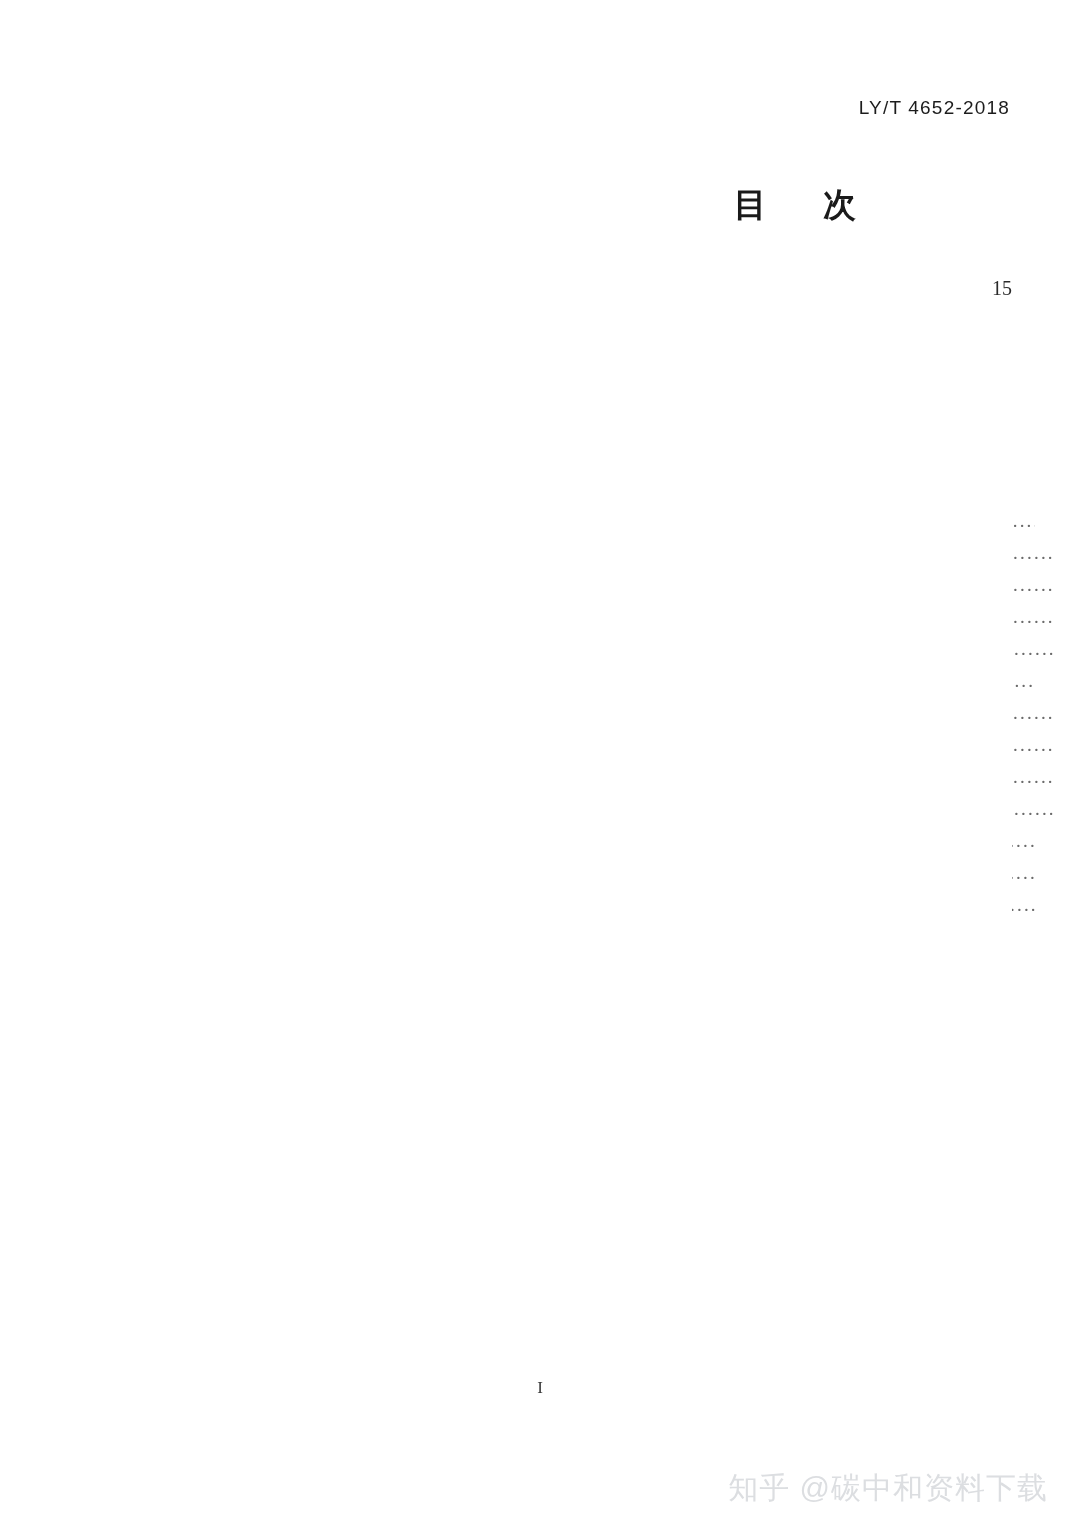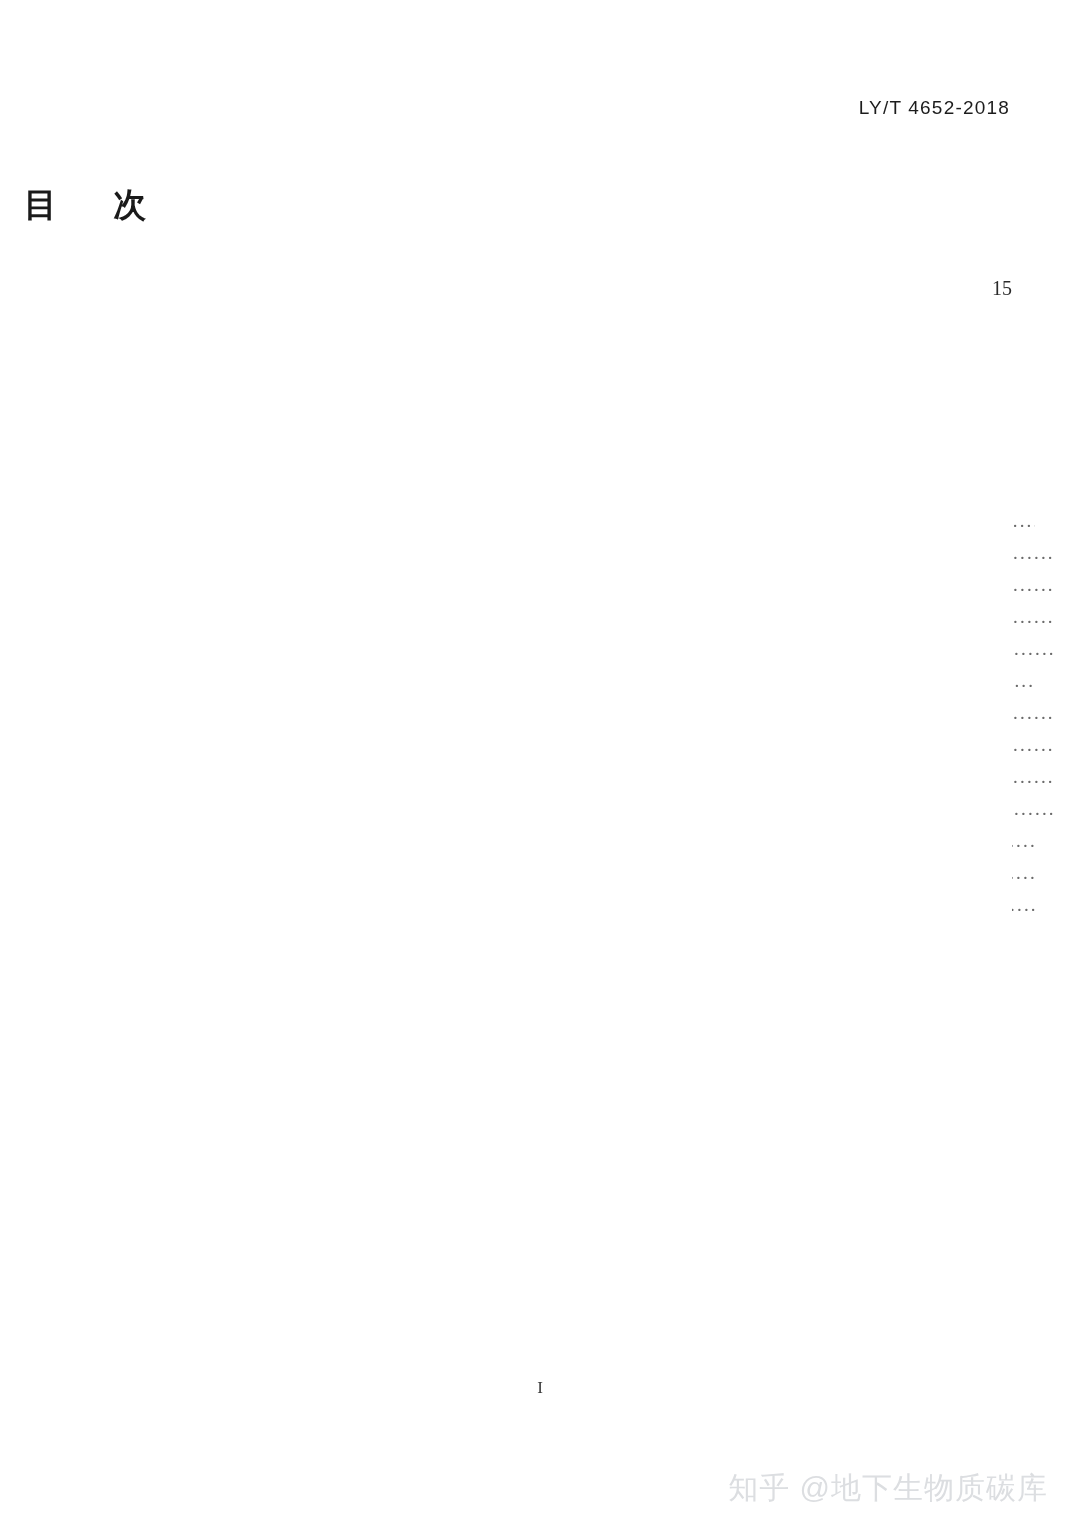--- a/index.html
+++ b/index.html
@@ -33,21 +33,21 @@
     color: #1c1c1c;
     white-space: nowrap;
   }
 
   
   .toc-title {
     position: absolute;
     top: 183px;
     left: 0;
     width: 880px;
-    text-align: left;
+    text-align: right;
     font-size: 33px;
     font-weight: 700;
     letter-spacing: 24px;
     text-indent: 24px;
     color: #1a1a1a;
   }
 
   
   .toc {
     position: absolute;
@@ -361,15 +361,15 @@
         <span class="label">
           <span class="text">参考文献</span>
         </span>
         <span class="leader"></span>
         <span class="page">15</span>
       </div>
     </div>
 
   <div class="folio">I</div>
 
-  <div class="watermark">知乎 @地下生物质碳库</div>
+  <div class="watermark">知乎 @碳中和资料下载</div>
 
 </div>
 
 </body></html>

